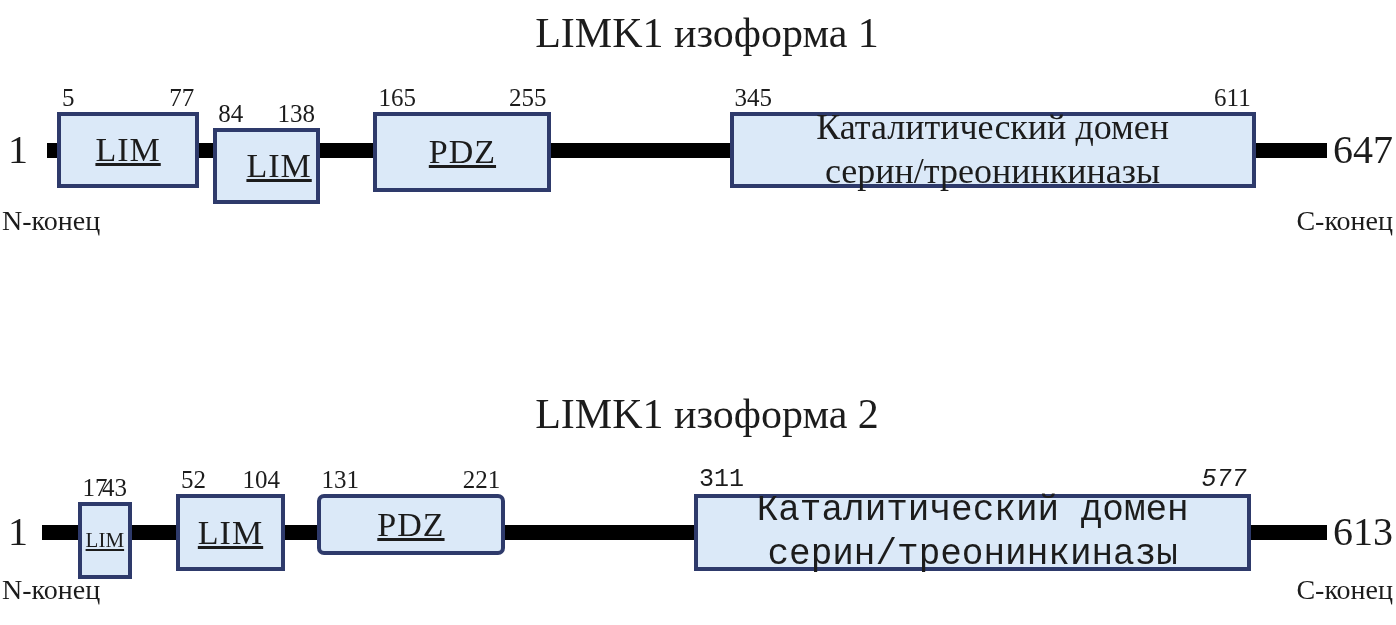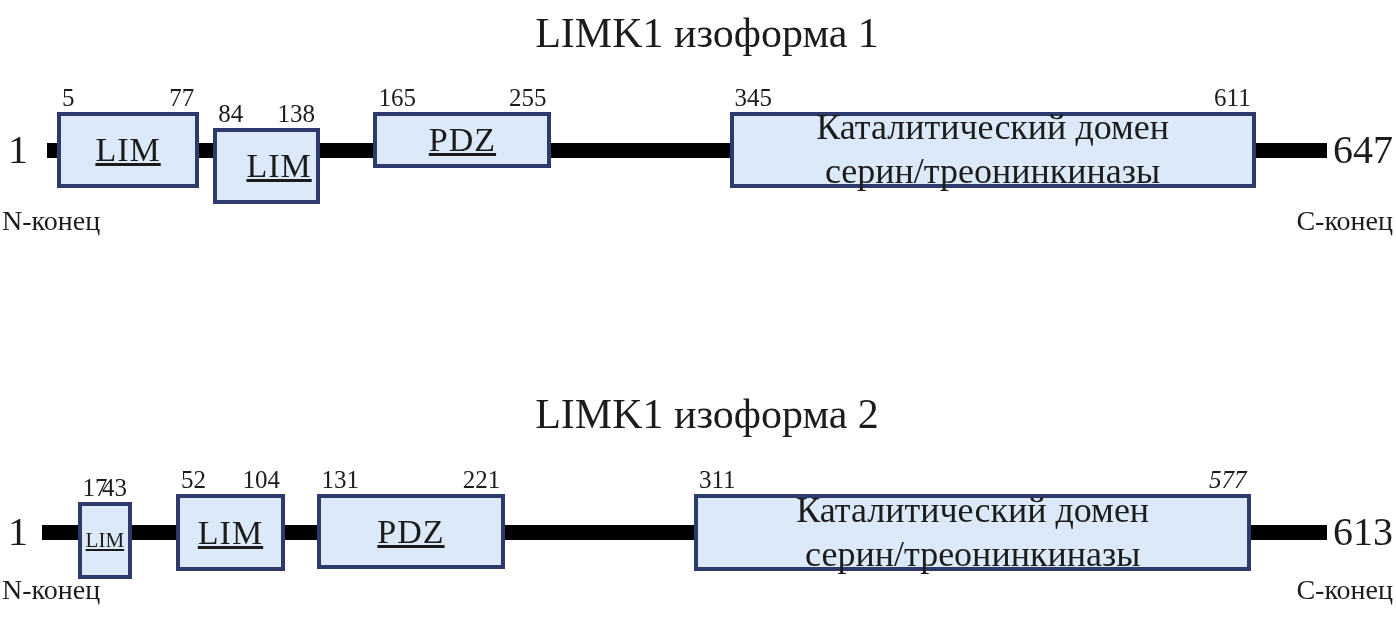--- a/index.html
+++ b/index.html
@@ -111,21 +111,21 @@
       <span class="num end">77</span>
       <span class="domain-label">LIM</span>
     </div>
 
     <div class="domain" style="left: 213.2px; width: 106.8px; top: 128px; height: 76px; padding-left: 25px;">
       <span class="num start">84</span>
       <span class="num end">138</span>
       <span class="domain-label">LIM</span>
     </div>
 
-    <div class="domain" style="left: 373.4px; width: 178.1px; top: 112px; height: 56px;">
+    <div class="domain" style="left: 373.4px; width: 178.1px; top: 112px; height: 80px;">
       <span class="num start">165</span>
       <span class="num end">255</span>
       <span class="domain-label">PDZ</span>
     </div>
 
     <div class="domain" style="left: 729.5px; width: 526.2px; top: 112px; height: 76px;">
       <span class="num start">345</span>
       <span class="num end">611</span>
       <span class="kinase-label">
         <span>Каталитический домен</span>
@@ -149,27 +149,27 @@
       <span class="num end">43</span>
       <span class="domain-label small-label">LIM</span>
     </div>
 
     <div class="domain" style="left: 151px; width: 109px; top: 494px; height: 77px; margin-left: 25px;">
       <span class="num start">52</span>
       <span class="num end">104</span>
       <span class="domain-label">LIM</span>
     </div>
 
-    <div class="domain" style="left: 316.6px; width: 188.7px; top: 494px; height: 75px;">
+    <div class="domain" style="left: 316.6px; width: 188.7px; top: 494px; height: 61px; border-radius: 7px;">
       <span class="num start">131</span>
       <span class="num end">221</span>
       <span class="domain-label">PDZ</span>
     </div>
 
-    <div class="domain" style="left: 693.9px; width: 557.6px; top: 494px; height: 77px;">
+    <div class="domain" style="left: 693.9px; width: 557.6px; top: 494px; height: 77px; font-family: Liberation Mono, monospace;">
       <span class="num start">311</span>
       <span class="num end italic">577</span>
       <span class="kinase-label">
         <span>Каталитический домен</span>
         <span>серин/треонинкиназы</span>
       </span>
     </div>
 
     <span class="term n2">N-конец</span>
     <span class="term c2">C-конец</span>

